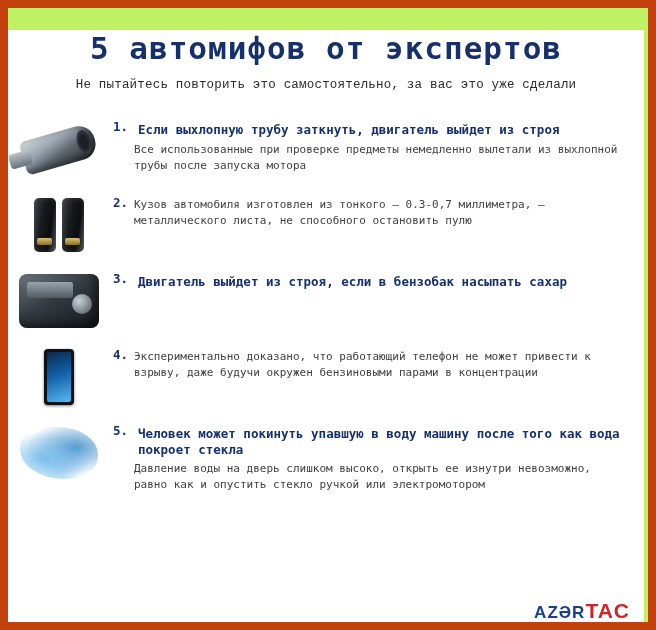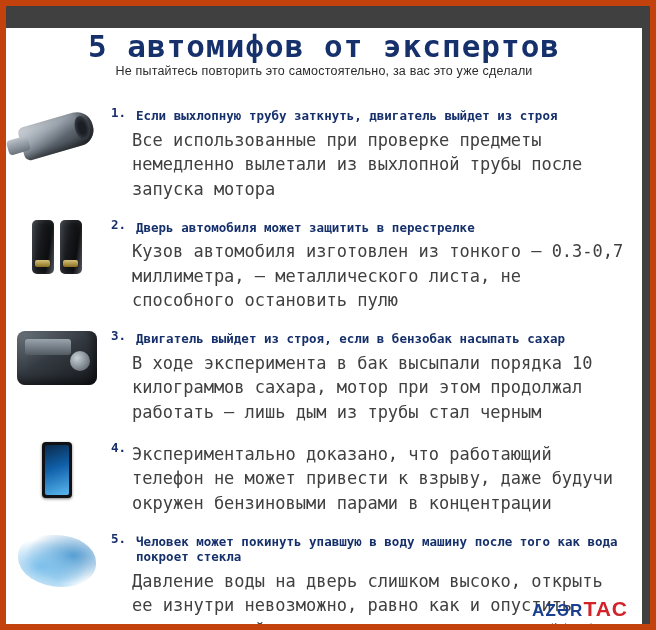--- a/index.html
+++ b/index.html
@@ -10,23 +10,23 @@
     width: 656px;
     height: 630px;
     background: #e8e8e8;
     font-family: "DejaVu Sans Mono", monospace;
     overflow: hidden;
   }
   .page {
     position: relative;
     width: 656px;
     height: 630px;
-    background: #404040;
+    background: #bef264;
     box-sizing: border-box;
-    border: 6px solid #c2410c;
+    border: 8px solid #c2410c;
     overflow: hidden;
   }
   .inner {
     position: relative;
     width: 636px;
     height: 610px;
     background: #ffffff;
   }
   .title {
     text-align: center;
@@ -34,23 +34,24 @@
     font-weight: bold;
     font-size: 31px;
     letter-spacing: 1px;
     color: #16306b;
     margin: 22px 0 0 0;
     padding: 0 10px;
     white-space: nowrap;
   }
   .subtitle {
     text-align: center;
-    font-family: Liberation Sans, sans-serif;
+    font-family: Liberation Mono, monospace;
     font-size: 12.5px;
     color: #2b2b2b;
+    margin-top: 12px;
     letter-spacing: 0.2px;
     white-space: nowrap;
   }
   .list {
     margin-top: 26px;
     padding: 0 18px 0 8px;
   }
   .item {
     display: flex;
     align-items: flex-start;
@@ -83,21 +84,21 @@
   .headline {
     font-family: "DejaVu Sans Mono", monospace;
     font-weight: bold;
     font-size: 12.5px;
     color: #16306b;
     line-height: 1.25;
     margin: 4px;
   }
   .desc {
     font-family: "DejaVu Sans Mono", monospace;
-    font-size: 17px;
+    font-size: 11px;
     color: #404040;
     line-height: 1.45;
     margin: 3px 0 0 0;
   }
   
   .t-exhaust {
     width: 74px; height: 34px;
     background: linear-gradient(160deg,#d9dde2 0%, #9aa3ad 35%, #5c646d 60%, #2d3238 100%);
     border-radius: 6px 16px 16px 6px;
     transform: rotate(-16deg);
@@ -230,33 +231,31 @@
 
       <div class="item">
         <div class="thumb">
           <div class="t-doors">
               <span></span>
               <span></span>
             </div>
         </div>
         <div class="num">2.</div>
         <div class="body-col">
-          <p class="headline">Дверь автомобиля может защитить в перестрелке</p>
           <p class="desc">Кузов автомобиля изготовлен из тонкого — 0.3-0,7 миллиметра, — металлического листа, не способного остановить пулю</p>
         </div>
       </div>
 
       <div class="item">
         <div class="thumb">
           <div class="t-engine"></div>
         </div>
         <div class="num">3.</div>
         <div class="body-col">
           <p class="headline">Двигатель выйдет из строя, если в бензобак насыпать сахар</p>
-          <p class="desc">В ходе эксперимента в бак высыпали порядка 10 килограммов сахара, мотор при этом продолжал работать — лишь дым из трубы стал черным</p>
         </div>
       </div>
 
       <div class="item">
         <div class="thumb">
           <div class="t-phone">
               <i></i>
             </div>
         </div>
         <div class="num">4.</div>

